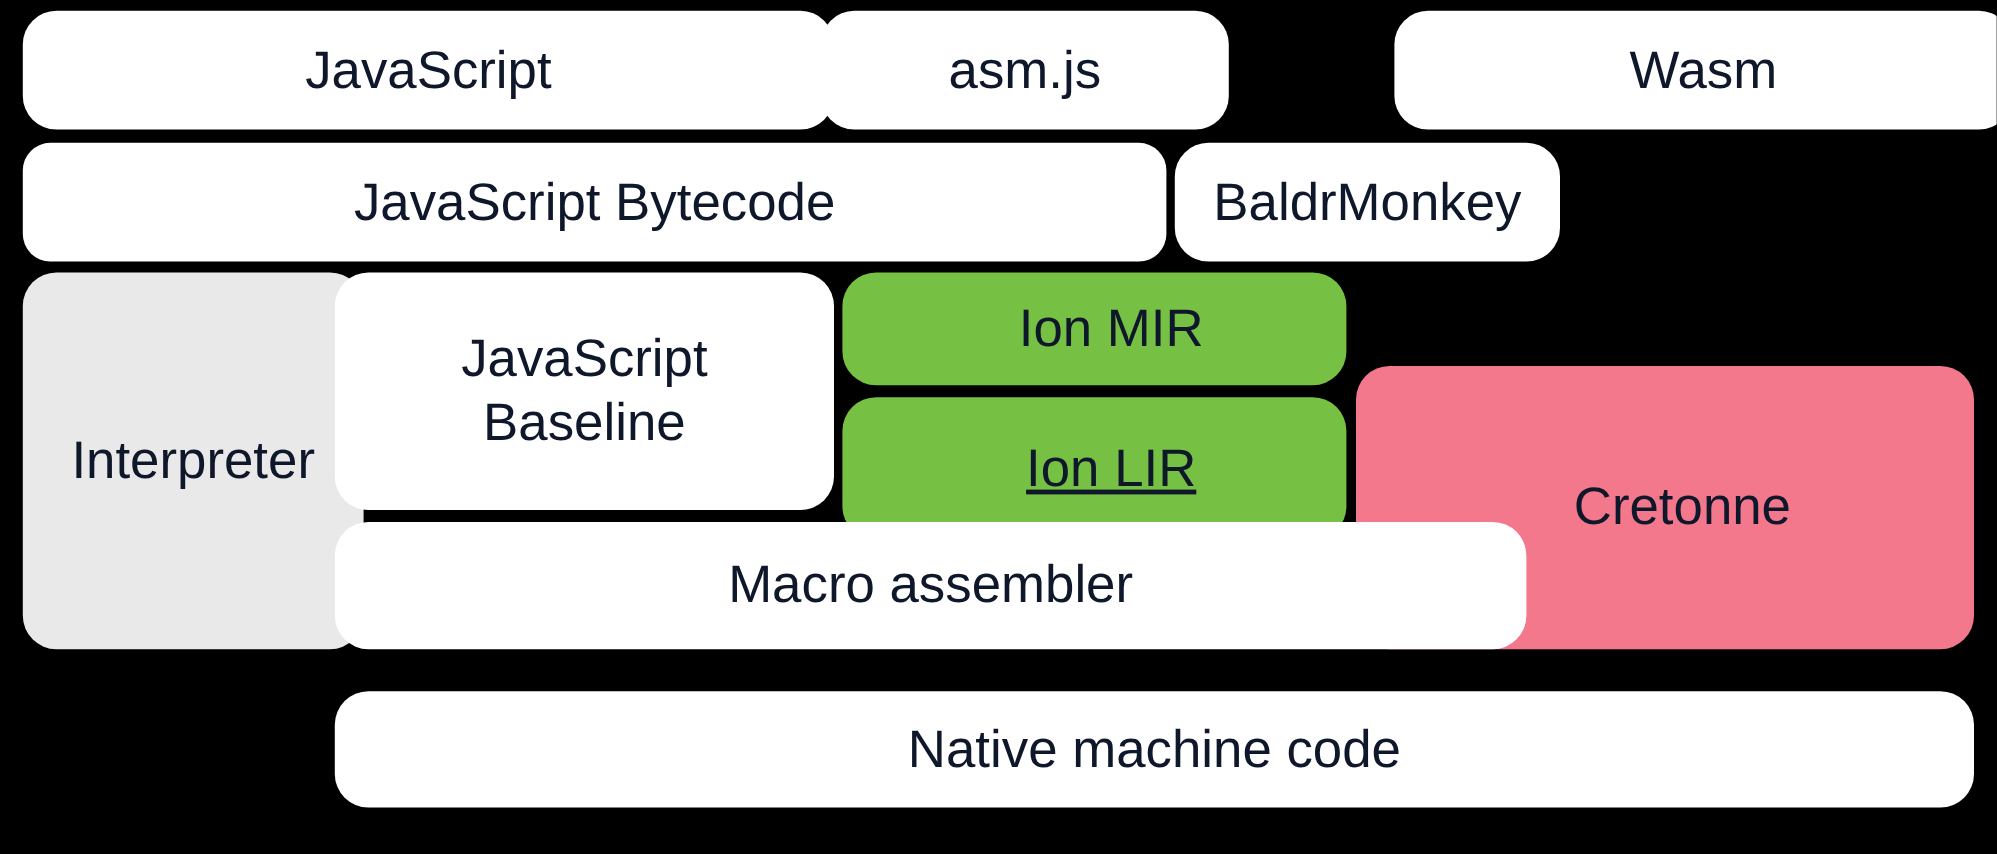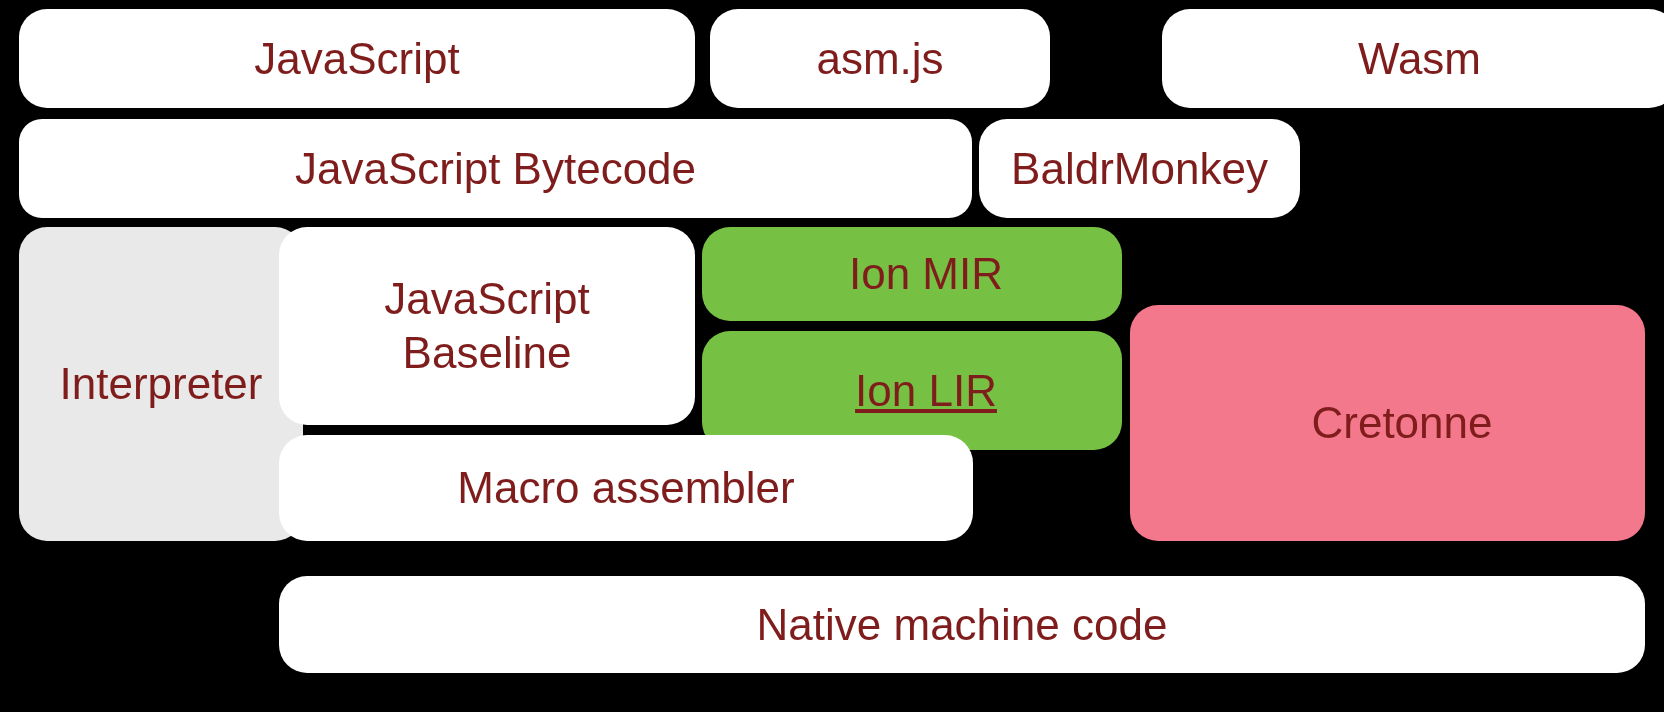--- a/index.html
+++ b/index.html
@@ -17,21 +17,21 @@
     font-family: "Liberation Sans", "DejaVu Sans", sans-serif;
   }
   .node {
     position: absolute;
     box-sizing: border-box;
     border-radius: 28px;
     display: flex;
     align-items: center;
     justify-content: center;
     text-align: center;
-    color: #7f1d1d;
+    color: #0f172a;
     font-size: 44px;
     font-weight: 400;
     line-height: 1.22;
     letter-spacing: 0px;
     white-space: pre-line;
     user-select: none;
   }
   .fill-white  { background: #ffffff; }
   .fill-grey   { background: #e9e9e9; }
   .fill-green  { background: #76c043; padding-left: 28px; }
@@ -43,21 +43,21 @@
 </style>
 </head>
 <body>
 
 <div id="canvas">
 
   <div class="node fill-white" style="left:19px; top:9px; width:676px; height:99px;">
     <span class="node-label">JavaScript</span>
   </div>
 
-  <div class="node fill-white" style="left:710px; top:9px; width:340px; height:99px;">
+  <div class="node fill-white" style="left:684px; top:9px; width:340px; height:99px;">
     <span class="node-label">asm.js</span>
   </div>
 
   <div class="node fill-white" style="left:1130px; top:9px; width:515px; height:99px;margin-left:32px;">
     <span class="node-label">Wasm</span>
   </div>
 
   <div class="node fill-white" style="left:19px; top:119px; width:953px; height:99px;border-radius:23px;">
     <span class="node-label">JavaScript Bytecode</span>
   </div>
@@ -80,21 +80,21 @@
   </div>
 
   <div class="node fill-green" style="left:702px; top:331px; width:420px; height:119px;text-decoration:underline;">
     <span class="node-label">Ion LIR</span>
   </div>
 
   <div class="node fill-pink" style="left:1130px; top:305px; width:515px; height:236px;padding-left:29px;">
     <span class="node-label">Cretonne</span>
   </div>
 
-  <div class="node fill-white" style="left:279px; top:435px; width:694px; height:106px;">
+  <div class="node fill-white" style="left:279px; top:435px; width:993px; height:106px;">
     <span class="node-label">Macro assembler</span>
   </div>
 
   <div class="node fill-white" style="left:279px; top:576px; width:1366px; height:97px;">
     <span class="node-label">Native machine code</span>
   </div>
 
 </div>
 
 </body></html>

